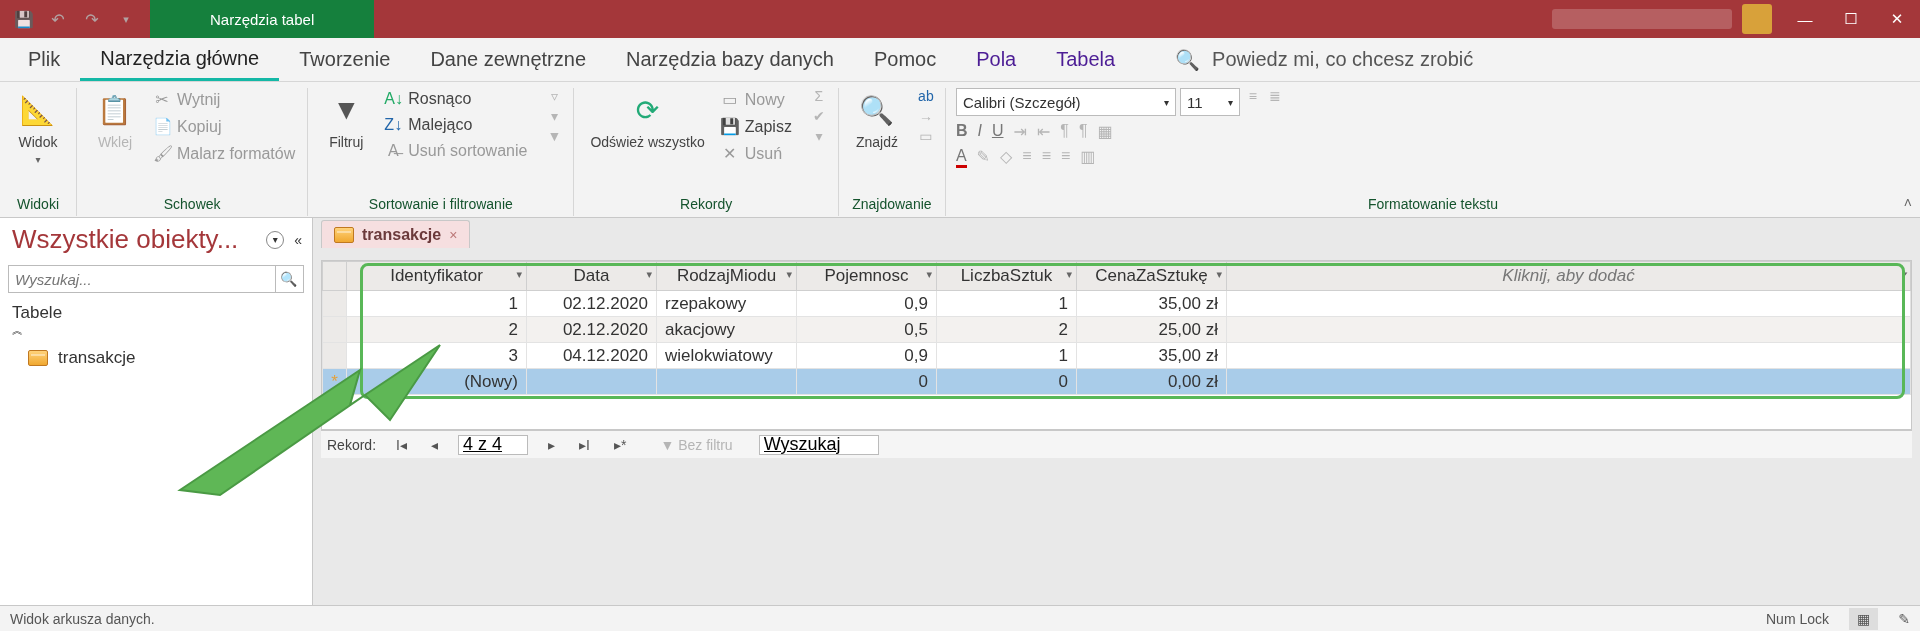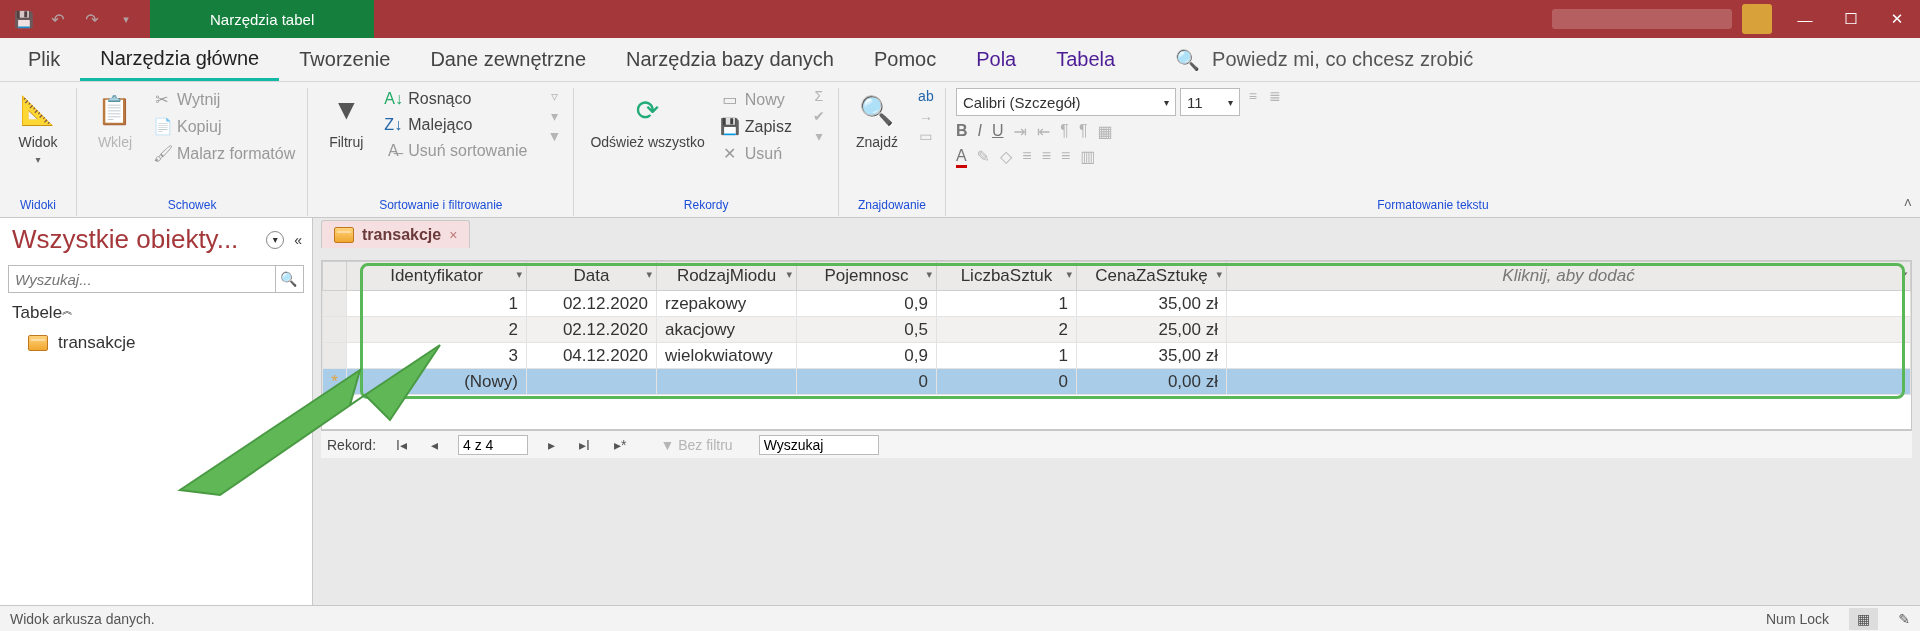--- a/index.html
+++ b/index.html
@@ -19,41 +19,41 @@
 
 .ribbon-tabs { height: 44px; background:#f3f3f3; display:flex; align-items:center; padding:0 8px; border-bottom:1px solid #d6d6d6; }
 .ribbon-tabs .tab { padding:0 20px; height:100%; display:flex; align-items:center; font-size:20px; color:#444; cursor:pointer; }
 .ribbon-tabs .tab.active { font-weight:400; color:#222; border-bottom:3px solid #14b8a6; }
 .ribbon-tabs .tab.contextual { color:#4c1d95; }
 .ribbon-tabs .tellme { display:flex; align-items:center; gap:12px; margin-left:40px; color:#555; font-size:20px; }
 
 
 .ribbon { height:136px; background:#f3f3f3; border-bottom:1px solid #c8c8c8; display:flex; padding-top:6px; position:relative; }
 .group { border-right:1px solid #d6d6d6; padding:0 10px 4px 10px; display:flex; flex-direction:column; justify-content:space-between; height:128px; }
-.group-label { text-align:center; font-size:12px; color:#1d4ed8; padding-top:2px; }
+.group-label { text-align:center; font-size:14px; color:#14532d; padding-top:2px; }
 .group-body { display:flex; gap:8px; align-items:flex-start; }
 .big-btn { display:flex; flex-direction:column; align-items:center; gap:4px; padding:2px 6px; color:#444; min-width:56px; }
 .big-btn .glyph { font-size:28px; height:40px; display:flex; align-items:center; }
 .btn-stack { display:flex; flex-direction:column; gap:4px; }
 .small-btn { display:flex; align-items:center; gap:6px; color:#999; font-size:16px; padding:2px 2px; }
 .small-btn.enabled { color:#444; }
 .icon16 { width:18px; display:inline-block; text-align:center; }
 .dim { color:#b5b5b5; }
 .combo { border:1px solid #bbb; background:#fff; height:28px; display:flex; align-items:center; padding:0 6px; font-size:15px; color:#333; }
 .collapse-caret { position:absolute; right:8px; bottom:6px; font-size:14px; color:#666; }
 
 
 .main { display:flex; height:calc(631px - 38px - 44px - 136px - 26px); }
 .navpane { width:313px; background:#fff; border-right:1px solid #c8c8c8; display:flex; flex-direction:column; }
 .nav-title { display:flex; align-items:center; padding:6px 10px 6px 12px; }
 .nav-title h2 { color:#a4373a; font-size:26px; font-weight:400; flex:1; }
 .nav-search { display:flex; padding:4px 8px; gap:0; }
 .nav-search input { flex:1; border:1px solid #bbb; height:28px; padding:0 6px; font-style:italic; color:#777; font-size:15px; }
 .nav-search .sbtn { width:28px; height:28px; border:1px solid #bbb; border-left:none; background:#fff; display:flex; align-items:center; justify-content:center; color:#2b6db5; }
-.nav-group { padding:6px 12px; font-size:17px; color:#333; display:flex; justify-content:flex-start; }
+.nav-group { padding:6px 12px; font-size:17px; color:#333; display:flex; justify-content:flex-start;flex-direction:column; }
 .nav-item { padding:4px 12px 4px 28px; font-size:17px; color:#333; display:flex; align-items:center; gap:10px; }
 .tbl-icon { width:20px; height:16px; background:linear-gradient(#ffd27a,#f0a830); border:1px solid #c07820; border-radius:2px; position:relative; }
 .tbl-icon:before { content:""; position:absolute; left:2px; top:3px; right:2px; height:2px; background:#fff6; }
 
 
 .arrow { position:absolute; left:160px; top:310px; pointer-events:none; }
 
 
 .datasheet-area { flex:1; background:#e9e9e9; position:relative; display:flex; flex-direction:column; }
 .doc-tabs { height:30px; display:flex; align-items:flex-end; padding-left:8px; }
@@ -65,21 +65,21 @@
 .ds-table th .dd { position:absolute; right:4px; top:6px; font-size:11px; color:#666; }
 .ds-table td { border:1px solid #e3e3e3; padding:2px 8px; height:26px; }
 .ds-table td.num { text-align:right; }
 .ds-table tr.newrow td { background:#a9cce9; }
 .row-sel { width:24px; background:#eceae8; border:1px solid #cfcfcf; text-align:center; color:#e6a23c; }
 .ds-table th.addcol { font-style:italic; color:#777; }
 .highlight-box { position:absolute; border:3px solid #59b757; border-radius:8px; left:38px; top:2px; right:6px; height:136px; pointer-events:none; }
 
 .rec-nav { height:28px; background:#f5f5f5; border-top:1px solid #c8c8c8; margin:0 8px; display:flex; align-items:center; gap:16px; padding:0 6px; font-size:14px; color:#444; }
 .rec-nav .nbtn { padding:0 4px; color:#555; }
-.rec-nav input { border:1px solid #bbb; height:20px; padding:0 4px; font-size:14px; }
+.rec-nav input { border:1px solid #bbb; height:20px; padding:0 4px; font-size:18px;text-decoration:underline; }
 
 
 .statusbar { height:26px; background:#f3f3f3; border-top:1px solid #c8c8c8; display:flex; align-items:center; padding:0 10px; font-size:14px; color:#555; }
 .statusbar .right { margin-left:auto; display:flex; align-items:center; gap:20px; }
 </style>
 </head>
 <body>
 
 <div class="titlebar">
   <div class="qat">

